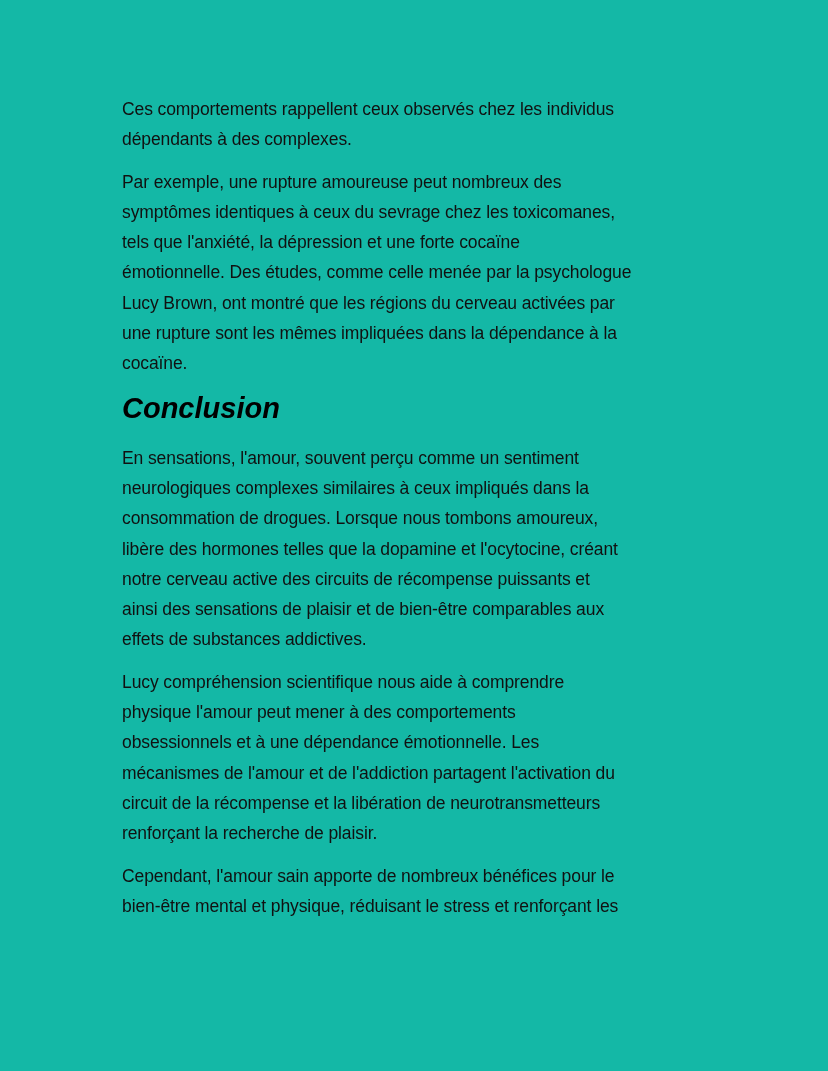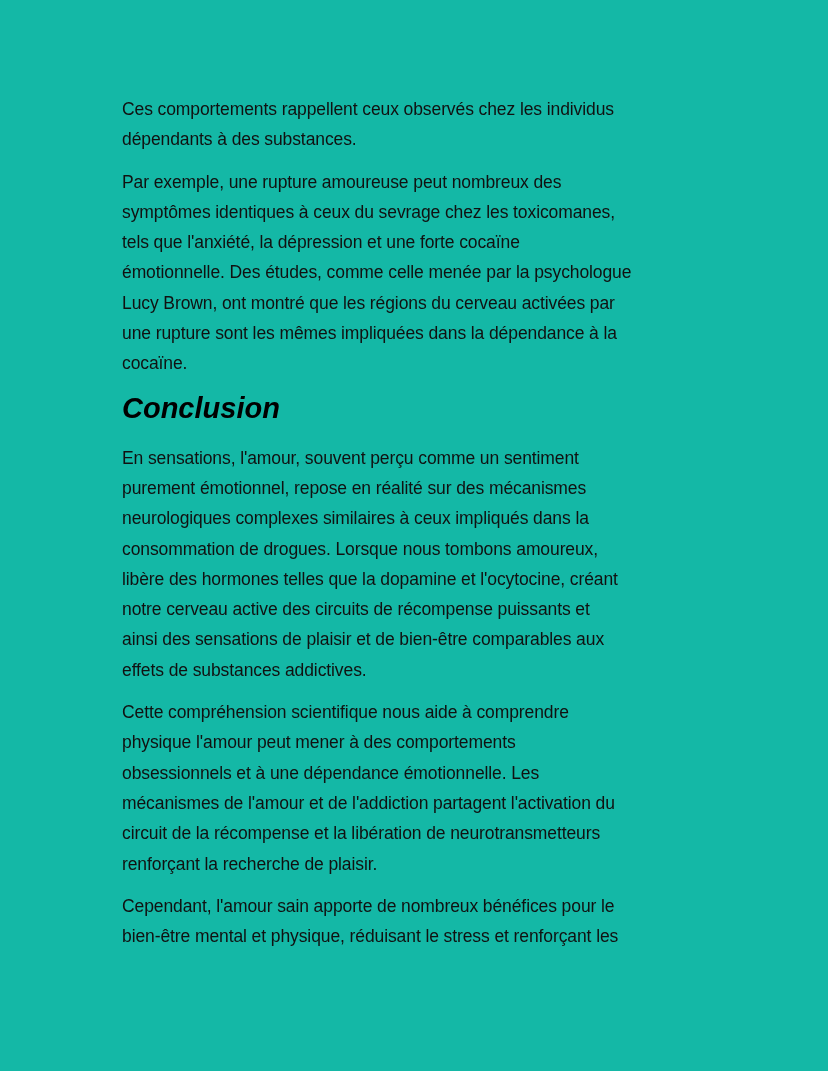--- a/index.html
+++ b/index.html
@@ -13,48 +13,47 @@
     font-size: 29px; line-height: 34px; margin: 0 0 18px 0; color: #000; }
 </style>
 </head>
 <body>
 
 <div class="page">
   <div class="content">
 
     <div class="para">
       <span class="line">Ces comportements rappellent ceux observés chez les individus</span>
-      <span class="line">dépendants à des substances.</span>
+      <span class="line">dépendants à des complexes.</span>
     </div>
 
     <div class="para">
       <span class="line">Par exemple, une rupture amoureuse peut nombreux des</span>
       <span class="line">symptômes identiques à ceux du sevrage chez les toxicomanes,</span>
       <span class="line">tels que l'anxiété, la dépression et une forte cocaïne</span>
       <span class="line">émotionnelle. Des études, comme celle menée par la psychologue</span>
       <span class="line">Lucy Brown, ont montré que les régions du cerveau activées par</span>
       <span class="line">une rupture sont les mêmes impliquées dans la dépendance à la</span>
       <span class="line">cocaïne.</span>
     </div>
 
     <h2 class="heading">Conclusion</h2>
 
     <div class="para">
       <span class="line">En sensations, l'amour, souvent perçu comme un sentiment</span>
-      <span class="line">purement émotionnel, repose en réalité sur des mécanismes</span>
       <span class="line">neurologiques complexes similaires à ceux impliqués dans la</span>
       <span class="line">consommation de drogues. Lorsque nous tombons amoureux,</span>
       <span class="line">libère des hormones telles que la dopamine et l'ocytocine, créant</span>
       <span class="line">notre cerveau active des circuits de récompense puissants et</span>
       <span class="line">ainsi des sensations de plaisir et de bien-être comparables aux</span>
       <span class="line">effets de substances addictives.</span>
     </div>
 
     <div class="para">
-      <span class="line">Cette compréhension scientifique nous aide à comprendre</span>
+      <span class="line">Lucy compréhension scientifique nous aide à comprendre</span>
       <span class="line">physique l'amour peut mener à des comportements</span>
       <span class="line">obsessionnels et à une dépendance émotionnelle. Les</span>
       <span class="line">mécanismes de l'amour et de l'addiction partagent l'activation du</span>
       <span class="line">circuit de la récompense et la libération de neurotransmetteurs</span>
       <span class="line">renforçant la recherche de plaisir.</span>
     </div>
 
     <div class="para">
       <span class="line">Cependant, l'amour sain apporte de nombreux bénéfices pour le</span>
       <span class="line">bien-être mental et physique, réduisant le stress et renforçant les</span>

